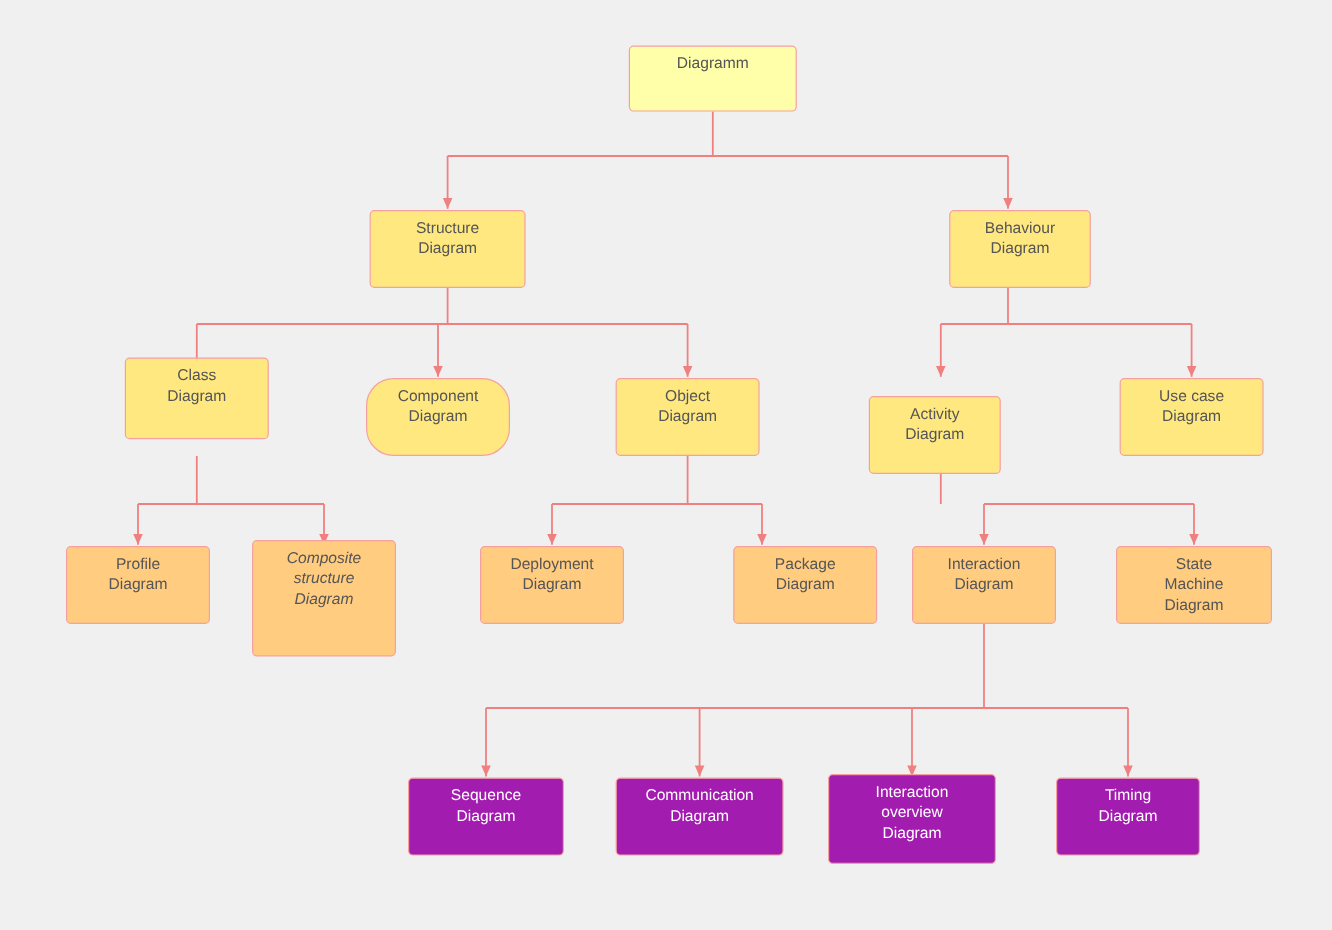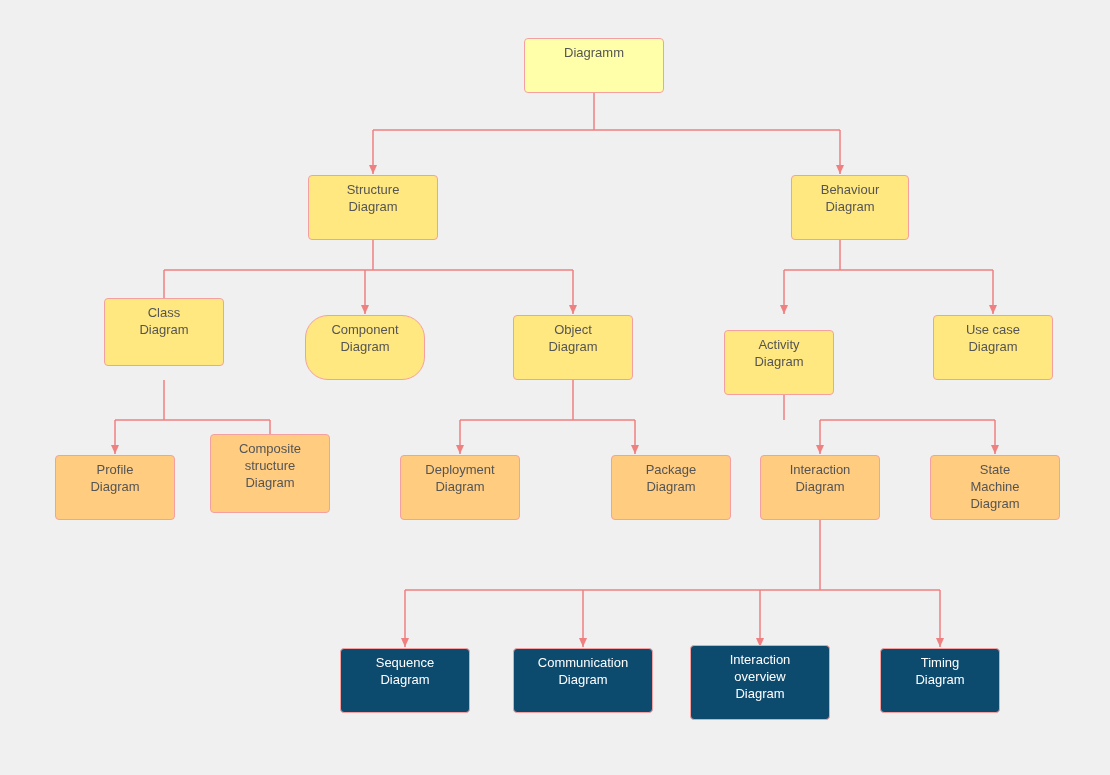--- a/index.html
+++ b/index.html
@@ -50,21 +50,21 @@
       background: #ffe880;
       border: 1.5px solid #f5a0a0;
     }
 
     .node-orange {
       background: #ffcc80;
       border: 1.5px solid #f5a0a0;
     }
 
     .node-salmon {
-      background: #0c4a6e;
+      background: #a21caf;
       border: 1.5px solid #f5a0a0;
       color: #fff;
     }
   </style>
 </head>
 <body>
 
 <div class="diagram-container">
   <svg class="connectors">
 
@@ -161,21 +161,21 @@
   </div>
 
   <div class="node node-yellow" style="left:933px;top:315px;width:120px;height:65px;">
     <span>Use case<br>Diagram</span>
   </div>
 
   <div class="node node-orange" style="left:55px;top:455px;width:120px;height:65px;">
     <span>Profile<br>Diagram</span>
   </div>
 
-  <div class="node node-orange" style="left:210px;top:434px;width:120px;height:79px;">
+  <div class="node node-orange" style="left:210px;top:450px;width:120px;height:97px;font-style:italic;">
     <span>Composite<br>structure<br>Diagram</span>
   </div>
 
   <div class="node node-orange" style="left:400px;top:455px;width:120px;height:65px;">
     <span>Deployment<br>Diagram</span>
   </div>
 
   <div class="node node-orange" style="left:575px;top:455px;width:120px;height:65px;margin-left:36px;">
     <span>Package<br>Diagram</span>
   </div>

